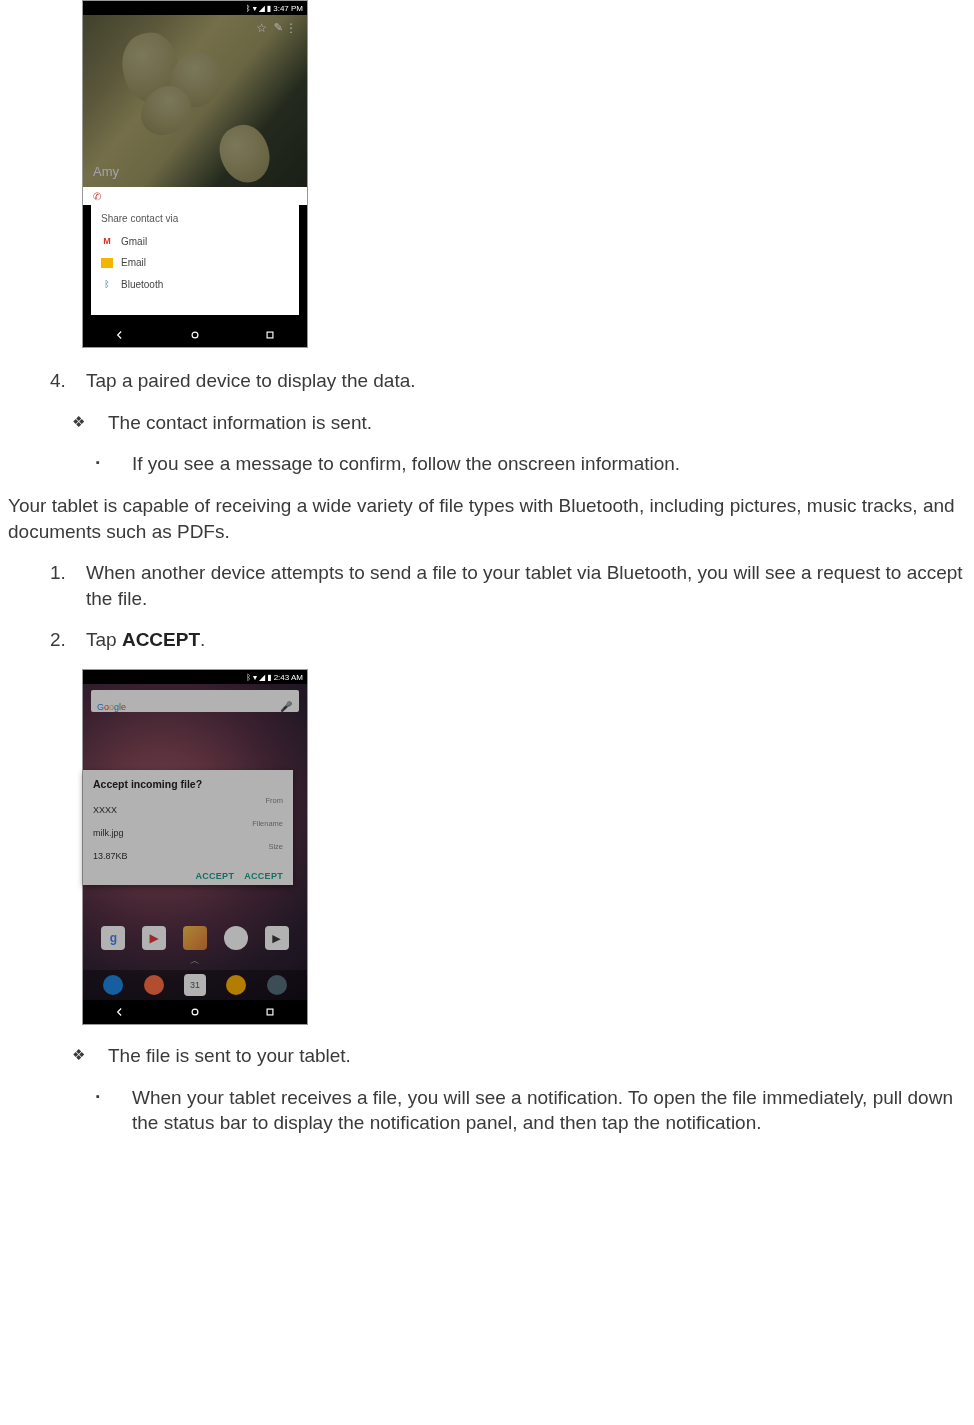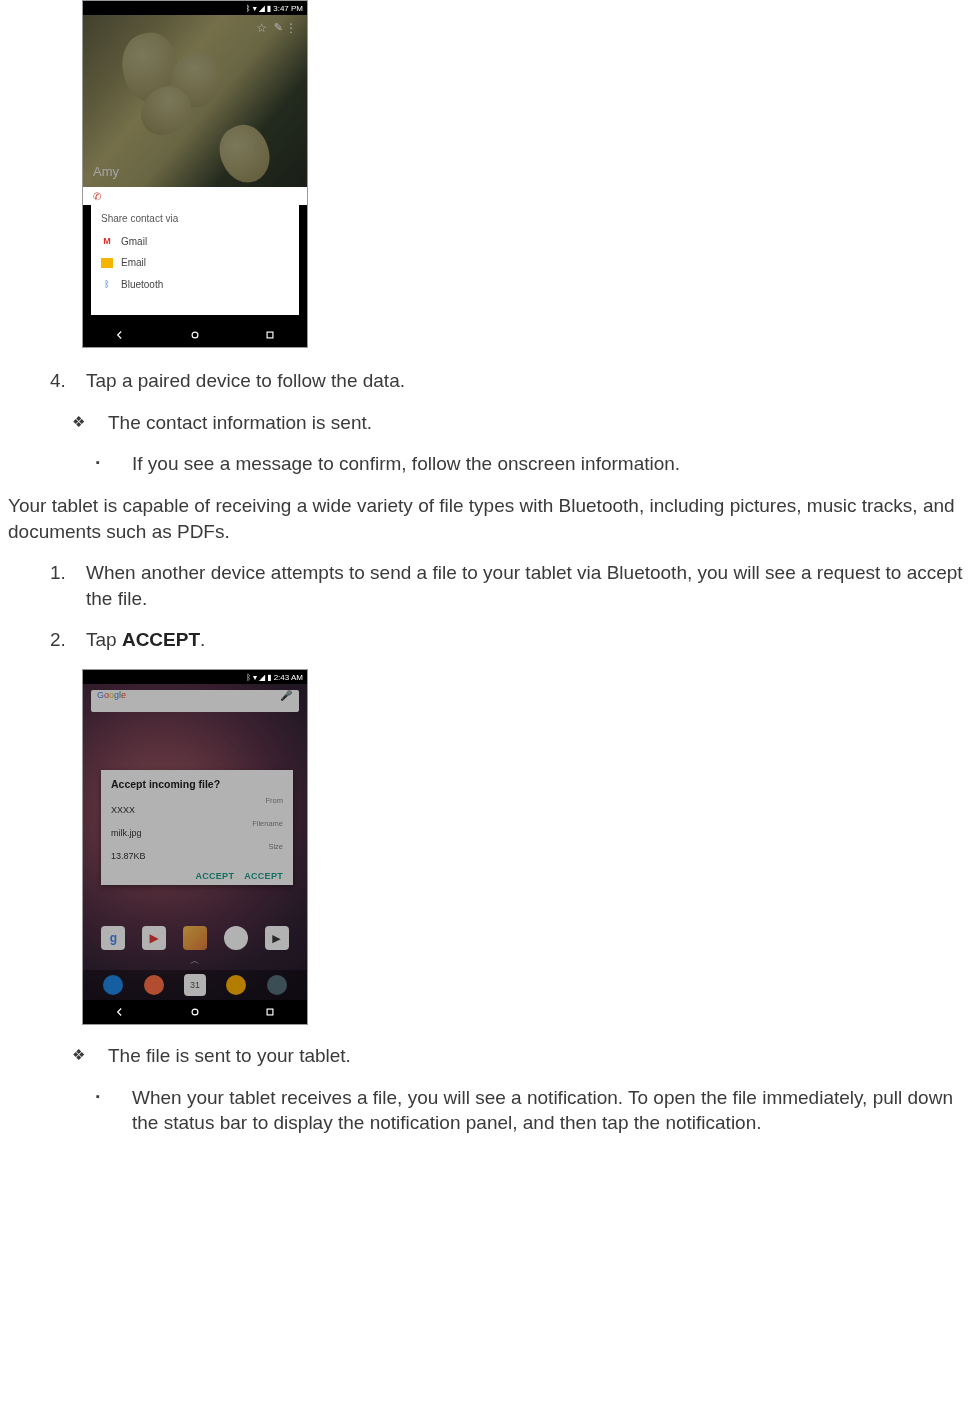--- a/index.html
+++ b/index.html
@@ -30,23 +30,23 @@
   .s1 .sheet .row { display:flex; align-items:center; gap:8px; padding: 5px 0; }
   .s1 .sheet .ic { width:12px; height:12px; display:flex; align-items:center; justify-content:center; font-size:9px;}
   .s1 .navbar, .s2 .navbar { height: 24px; background:#000; display:flex; justify-content:space-around; align-items:center; }
   .navbar svg { width:14px; height:14px; }
 
   
   .s2 { height: 356px; display:flex; flex-direction:column; background:#2b1f28; }
   .s2 .statusbar { height: 14px; background: #000; color: #fff; font-size: 8px; display:flex; justify-content:flex-end; align-items:center; padding-right:4px; gap:2px;}
   .s2 .home { flex:1; position:relative; background: radial-gradient(circle at 35% 40%, #c97b8a 0%, #a85a6e 25%, #6d3a55 50%, #3b2940 75%, #261b2d 100%); filter: brightness(0.7); }
   .s2 .scrim { position:absolute; inset:0; background: rgba(10,10,15,0.25); }
-  .s2 .gbar { position:absolute; top:6px; left:8px; right:8px; height:22px; background:#fff; border-radius:2px; display:flex; align-items:flex-start; padding:0 6px; font-size:9px; color:#888;gap:19px; }
+  .s2 .gbar { position:absolute; top:6px; left:8px; right:8px; height:22px; background:#fff; border-radius:2px; display:flex; align-items:flex-end; padding:0 6px; font-size:9px; color:#888;gap:19px; }
   .s2 .gbar .mic { margin-left:auto; font-size:10px; color:#777;}
-  .s2 .dialog { position:absolute; top:86px; left:18px; right:14px; background:#fff; color:#333; padding:8px 10px 4px 10px; font-size:9px; box-shadow:0 2px 6px rgba(0,0,0,.4);}
+  .s2 .dialog { position:absolute; top:86px; left:0; right:14px; background:#fff; color:#333; padding:8px 10px 4px 10px; font-size:9px; box-shadow:0 2px 6px rgba(0,0,0,.4);}
   .s2 .dialog .dtitle { font-weight:bold; font-size:10.5px; color:#222; margin-bottom:6px;}
   .s2 .dialog .lbl { color:#888; font-size:7.5px; margin-top:4px;text-align:right;}
   .s2 .dialog .val { color:#333; font-size:9px;}
   .s2 .dialog .actions { display:flex; justify-content:flex-end; gap:10px; margin-top:10px; font-size:9px; letter-spacing:.3px;}
   .s2 .dialog .actions span { color:#1e9e8b; font-weight:600;}
   .s2 .dock { position:absolute; left:0; right:0; bottom:0; height:70px; display:flex; flex-direction:column; justify-content:flex-end; }
   .s2 .appsrow { display:flex; justify-content:space-around; padding:0 10px 4px 10px;}
   .s2 .appicon { width:24px; height:24px; border-radius:4px;}
   .s2 .caret { text-align:center; color:#ddd; font-size:10px; padding-bottom:2px;}
   .s2 .favrow { background: rgba(0,0,0,.35); display:flex; justify-content:space-around; align-items:center; height:30px; padding:4px 10px;}
@@ -103,21 +103,21 @@
             <circle cx="12" cy="12" r="5" fill="none" stroke="#fff" stroke-width="2"></circle>
           </svg>
       <svg viewBox="0 0 24 24">
             <rect x="7" y="7" width="10" height="10" fill="none" stroke="#fff" stroke-width="2"></rect>
           </svg>
     </div>
   </div>
 
   <div class="li body-text" style="margin-left:42px; margin-top:20px;">
     <span class="marker">4.</span>
-    <span class="txt">Tap a paired device to follow the data.</span>
+    <span class="txt">Tap a paired device to display the data.</span>
   </div>
 
   <div class="li body-text" style="margin-left:64px;">
     <span class="marker diamond">❖</span>
     <span class="txt">The contact information is sent.</span>
   </div>
 
   <div class="li body-text" style="margin-left:88px;">
     <span class="marker square">▪</span>
     <span class="txt">If you see a message to confirm, follow the onscreen information.</span>

